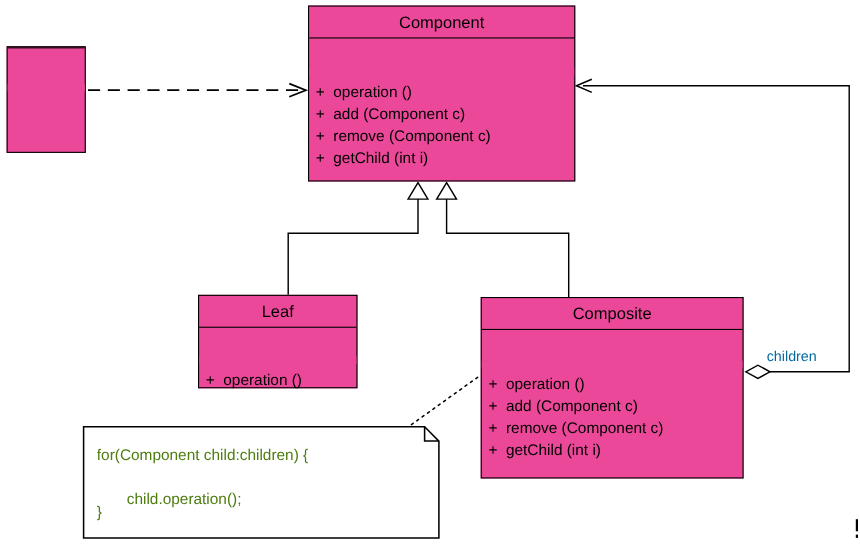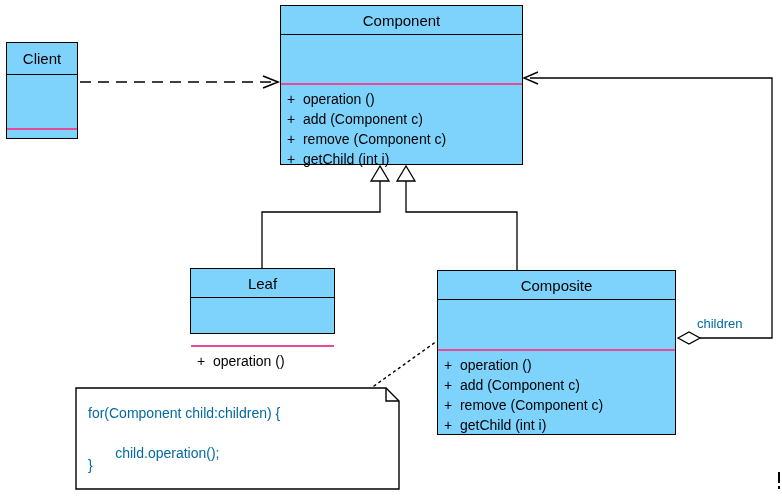--- a/index.html
+++ b/index.html
@@ -16,62 +16,61 @@
   }
   #canvas {
     position: absolute;
     left: 0; top: 0;
     width: 782px;
     height: 499px;
   }
   .uml-box {
     position: absolute;
     box-sizing: border-box;
-    background: #7dd3fc;
+    background: #ec4899;
     border: 1px solid #000000;
     z-index: 3;
   }
   .uml-compartment {
     box-sizing: border-box;
     width: 100%;
   }
   .uml-title {
     text-align: center;
     font-size: 15px;
     color: #000000;
     line-height: 1;
     display: flex;
     align-items: center;
     justify-content: center;
   }
   .uml-attrs {
     border-top: 1px solid #000000;
   }
   .uml-ops {
-    border-top: 2px solid #ec4899;
+    border-top: 7px solid #ec4899;
     padding: 4px 5px 3px 6px;
-    margin-top: 21px;
   }
   .op-line {
     font-size: 14px;
     color: #000000;
     line-height: 20px;
     white-space: pre;
   }
   .note-box {
     position: absolute;
     z-index: 3;
   }
   .note-text {
     position: absolute;
     left: 12px;
     top: 14px;
     font-size: 14px;
     line-height: 26px;
-    color: #0369a1;
+    color: #4d7c0f;
     white-space: pre;
   }
   .edge-label {
     position: absolute;
     font-size: 13px;
     color: #0369a1;
     z-index: 4;
     white-space: nowrap;
   }
   .artifact {
@@ -116,37 +115,36 @@
   </g>
 
   
   <g>
     <path d="M 76,388 L 386,388 L 399,401 L 399,489 L 76,489 Z" fill="#ffffff" stroke="#000000" stroke-width="1.4" stroke-linejoin="miter"></path>
     <polyline points="386,388 386,401 399,401" fill="none" stroke="#000000" stroke-width="1.4"></polyline>
   </g>
 </svg>
 
 <div class="uml-box" style="left:6px; top:42px; width:72px; height:97px;">
-  <div class="uml-compartment uml-title" style="height:31px;">Client</div>
   <div class="uml-compartment uml-attrs" style="height:33px;"></div>
   <div class="uml-compartment uml-ops" style="height:33px; padding:0;"></div>
 </div>
 
 <div class="uml-box" style="left:280px; top:5px; width:243px; height:160px;">
   <div class="uml-compartment uml-title" style="height:28px;">Component</div>
   <div class="uml-compartment uml-attrs" style="height:28px;"></div>
   <div class="uml-compartment uml-ops">
     <div class="op-line">+  operation ()</div>
     <div class="op-line">+  add (Component c)</div>
     <div class="op-line">+  remove (Component c)</div>
     <div class="op-line">+  getChild (int i)</div>
   </div>
 </div>
 
-<div class="uml-box" style="left:190px; top:268px; width:145px; height:66px;">
+<div class="uml-box" style="left:180px; top:268px; width:145px; height:85px;">
   <div class="uml-compartment uml-title" style="height:28px;">Leaf</div>
   <div class="uml-compartment uml-attrs" style="height:27px;"></div>
   <div class="uml-compartment uml-ops">
     <div class="op-line">+  operation ()</div>
   </div>
 </div>
 
 <div class="uml-box" style="left:437px; top:270px; width:239px; height:165px;">
   <div class="uml-compartment uml-title" style="height:28px;">Composite</div>
   <div class="uml-compartment uml-attrs" style="height:29px;"></div>

